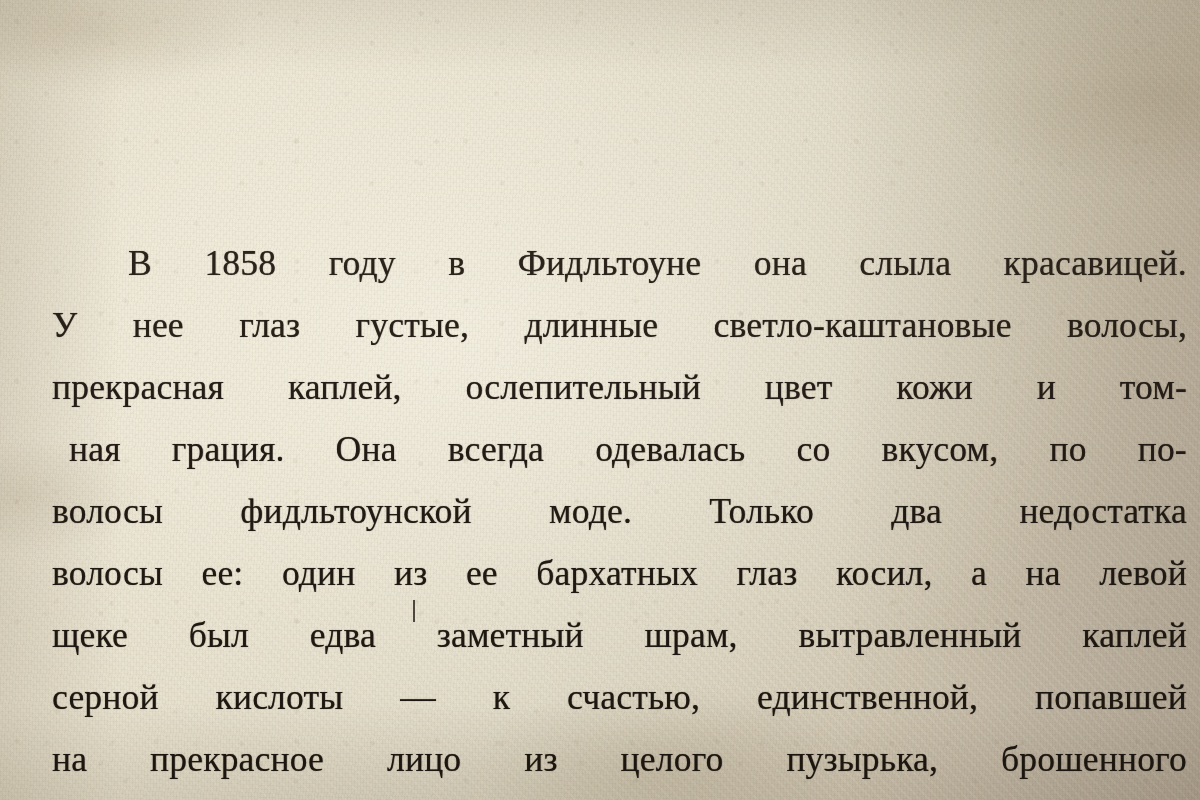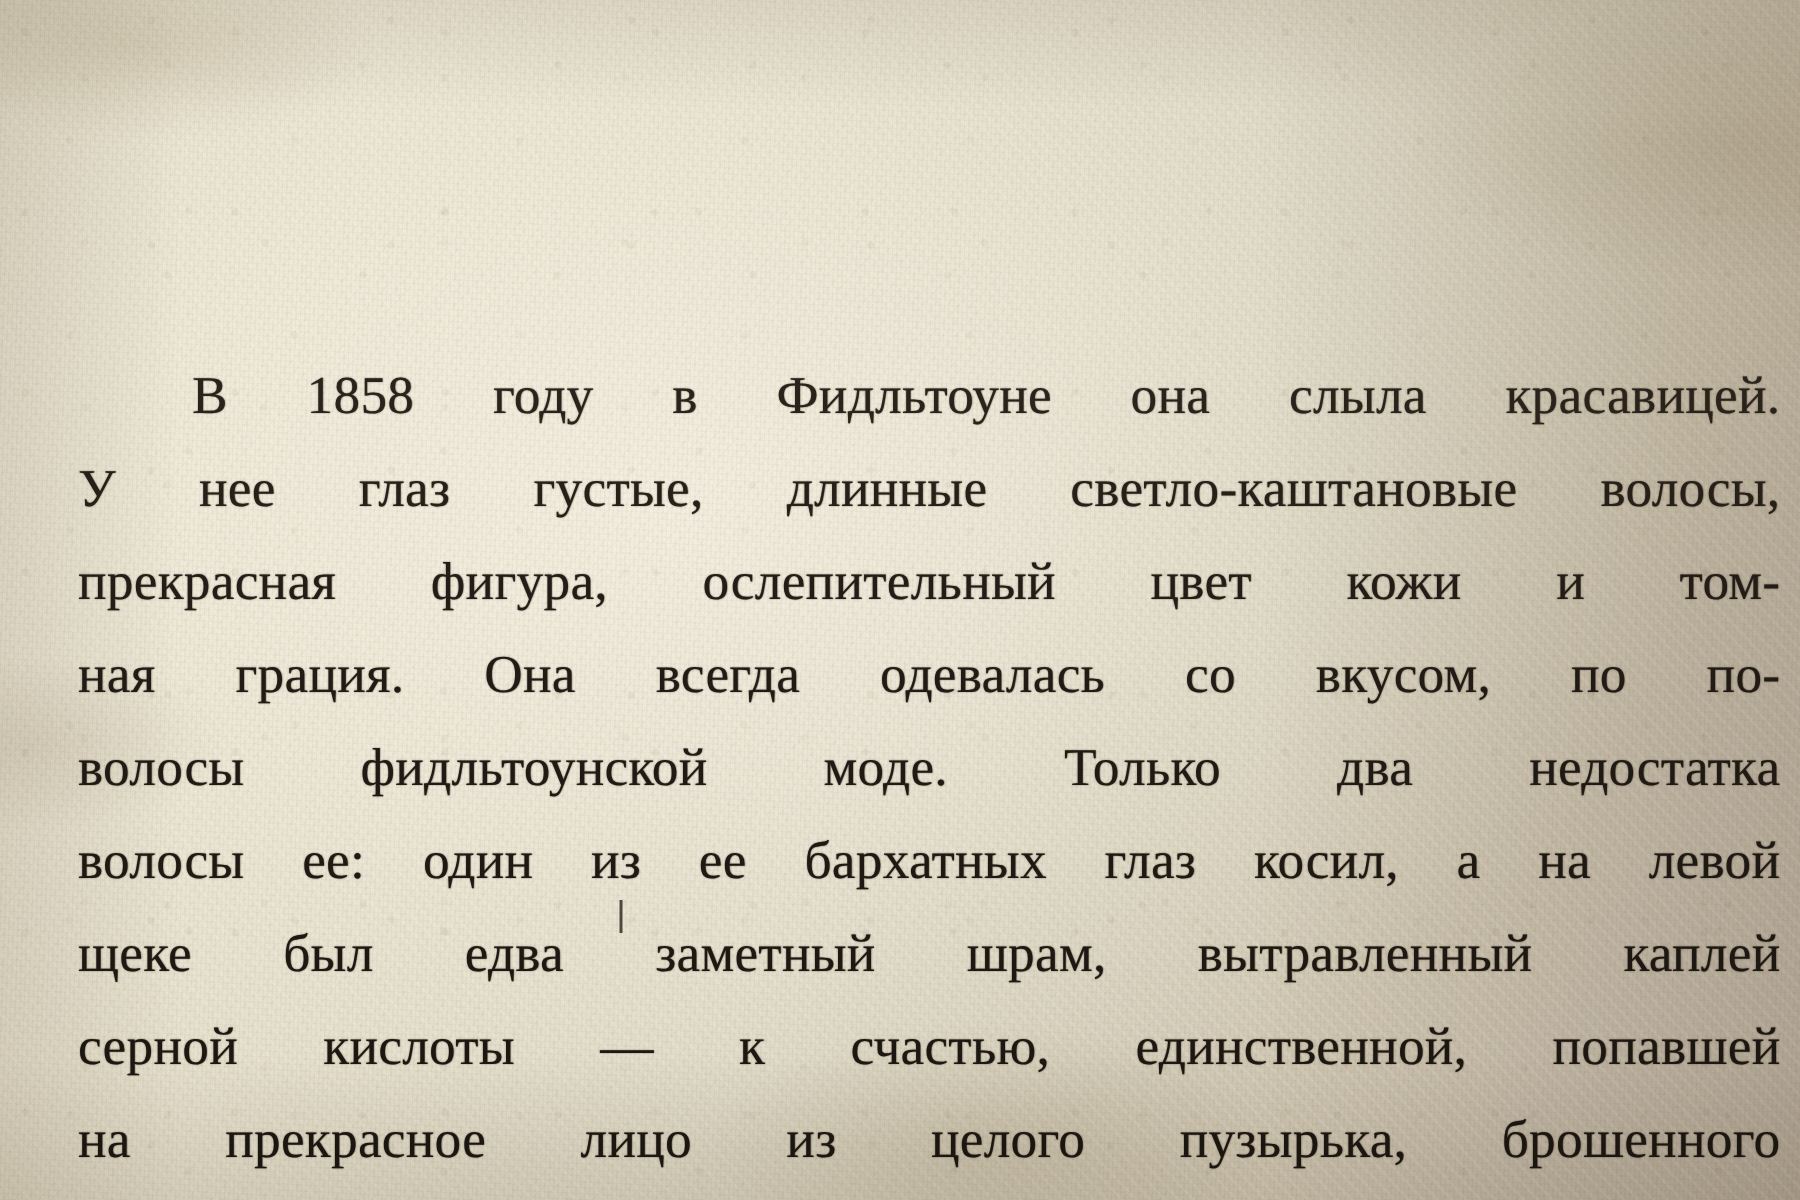--- a/index.html
+++ b/index.html
@@ -103,21 +103,21 @@
   .line.just {
     justify-content: space-between;
   }
   .line .w { display: inline-block; }
   .line.indent { padding-left: 76px; }
 
   
   .line.l1 { color: #2a231c; }
   .line.l2 { color: #272019; }
   .line.l3 { color: #241d17; }
-  .line.l4 { color: #221b15; }
+  .line.l4 { color: #221b15; margin-left: 17px; }
   .line.l5 { color: #201a14; }
   .line.l6 { color: #1f1913; }
   .line.l7 { color: #1e1812; gap: 44px; }
   .line.l8 { color: #1d1711; }
   .line.l9 { color: #1c1610; }
   .line.l10 { color: #1b150f; }
 
   
   #textblock .clip {
     overflow: hidden;
@@ -155,21 +155,21 @@
       <span class="w">нее</span>
       <span class="w">глаз</span>
       <span class="w">густые,</span>
       <span class="w">длинные</span>
       <span class="w">светло-каштановые</span>
       <span class="w">волосы,</span>
     </div>
 
     <div class="line just l3 clip">
       <span class="w">прекрасная</span>
-      <span class="w">фигура,</span>
+      <span class="w">каплей,</span>
       <span class="w">ослепительный</span>
       <span class="w">цвет</span>
       <span class="w">кожи</span>
       <span class="w">и</span>
       <span class="w">том-</span>
     </div>
 
     <div class="line just l4 clip">
       <span class="w">ная</span>
       <span class="w">грация.</span>

